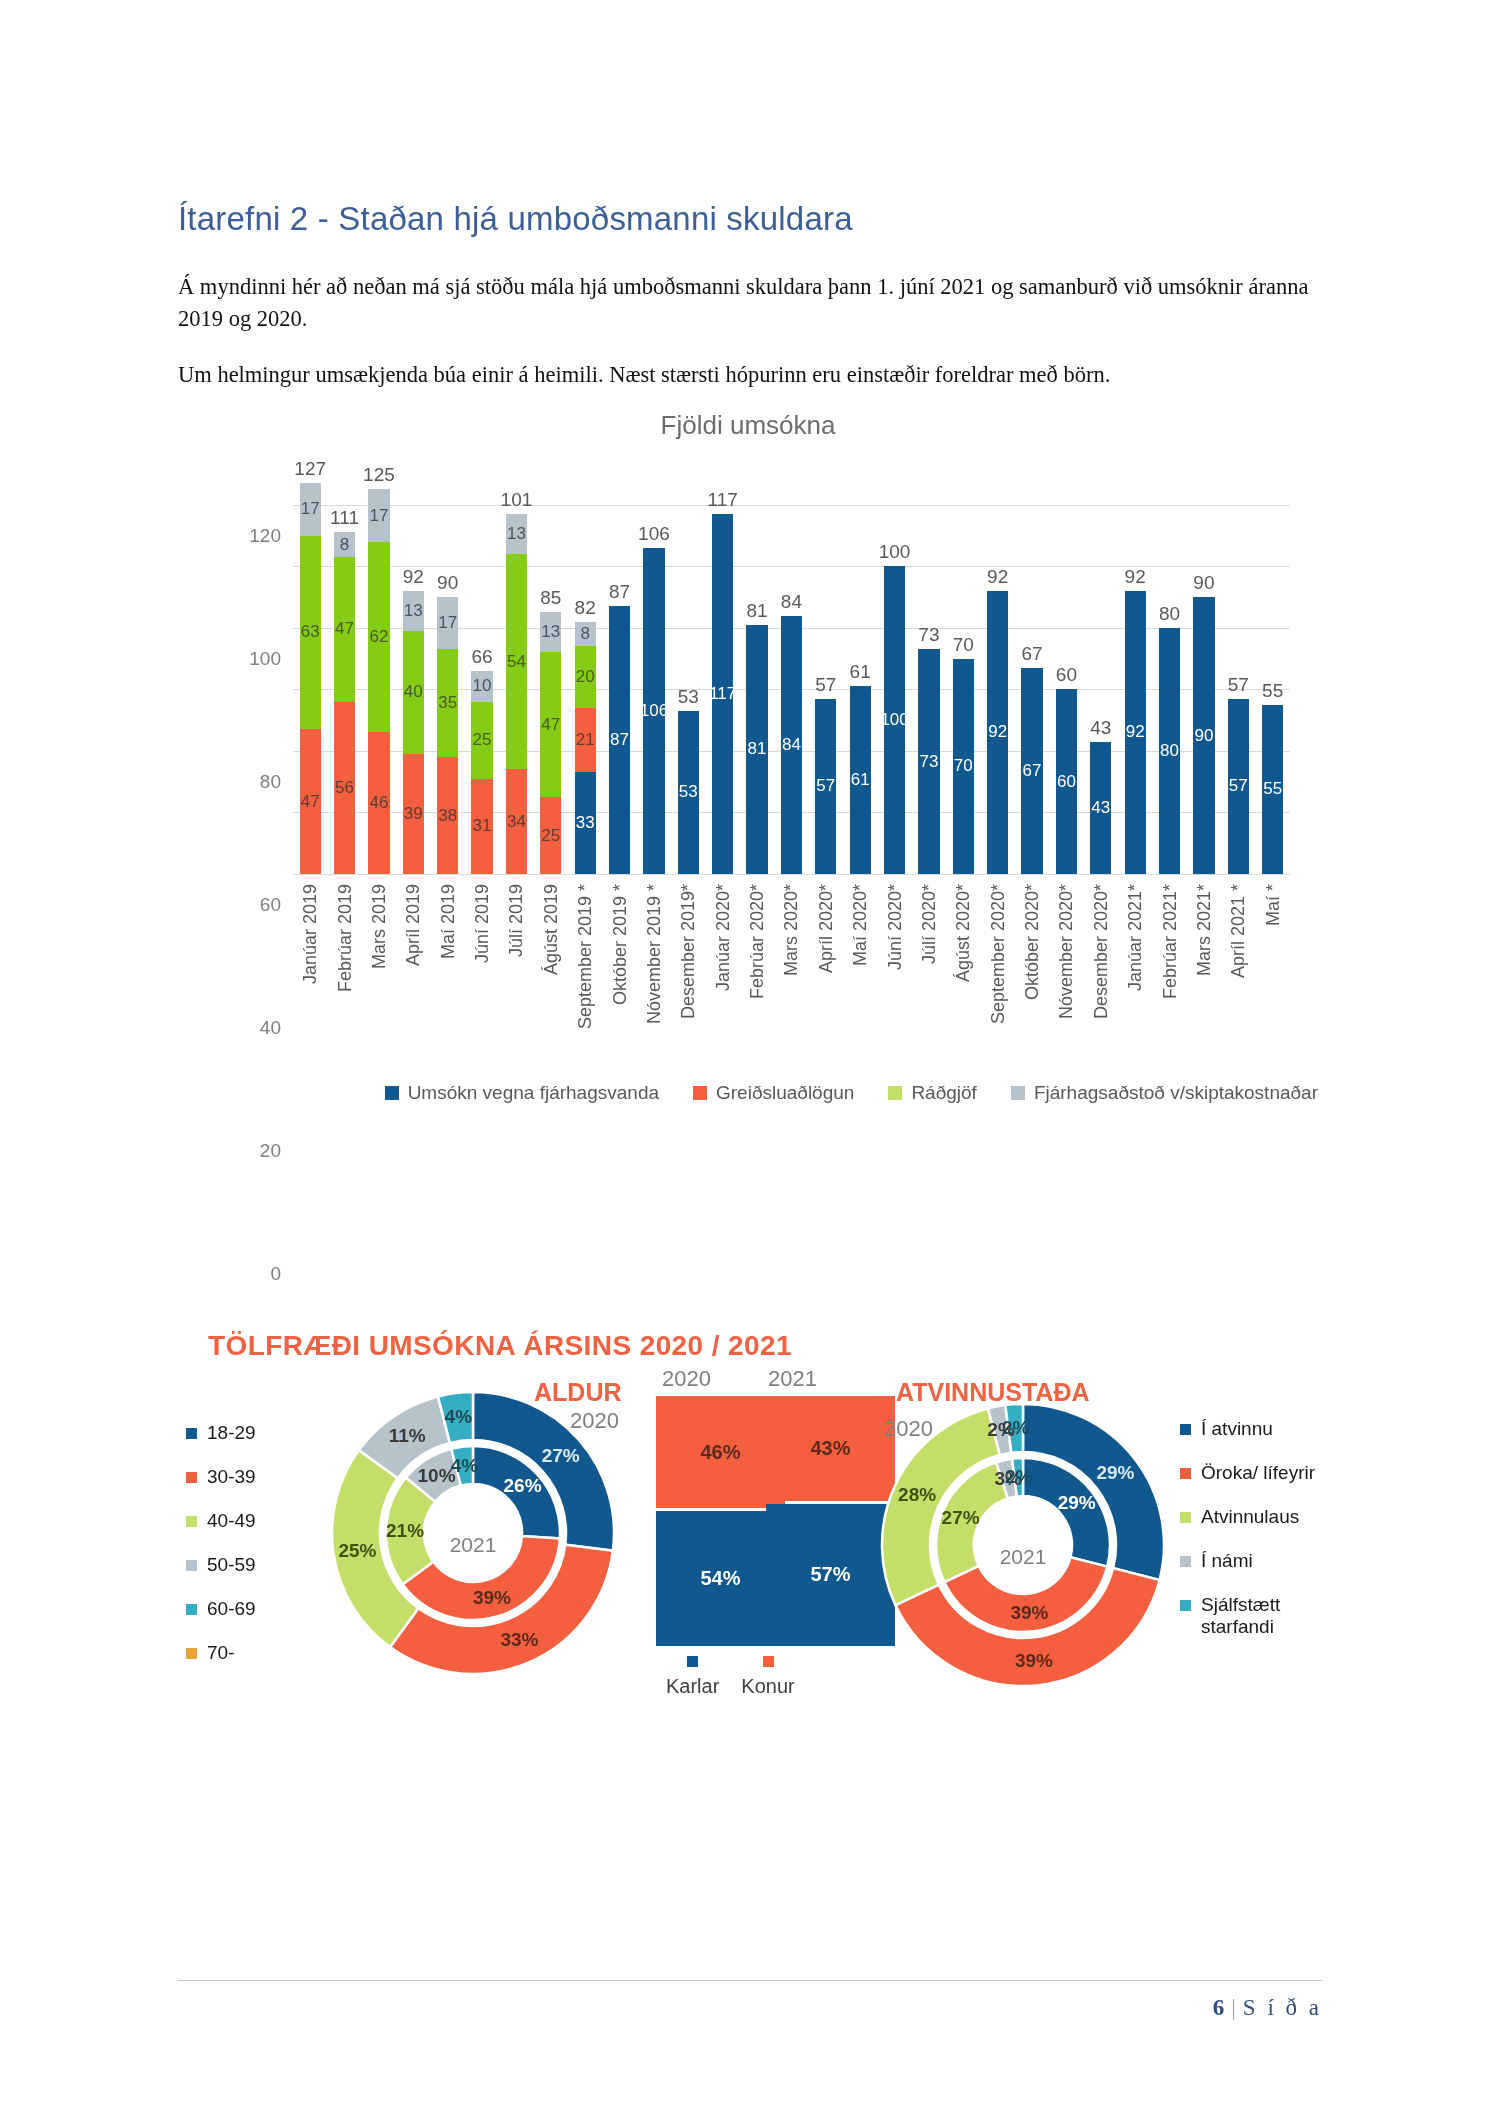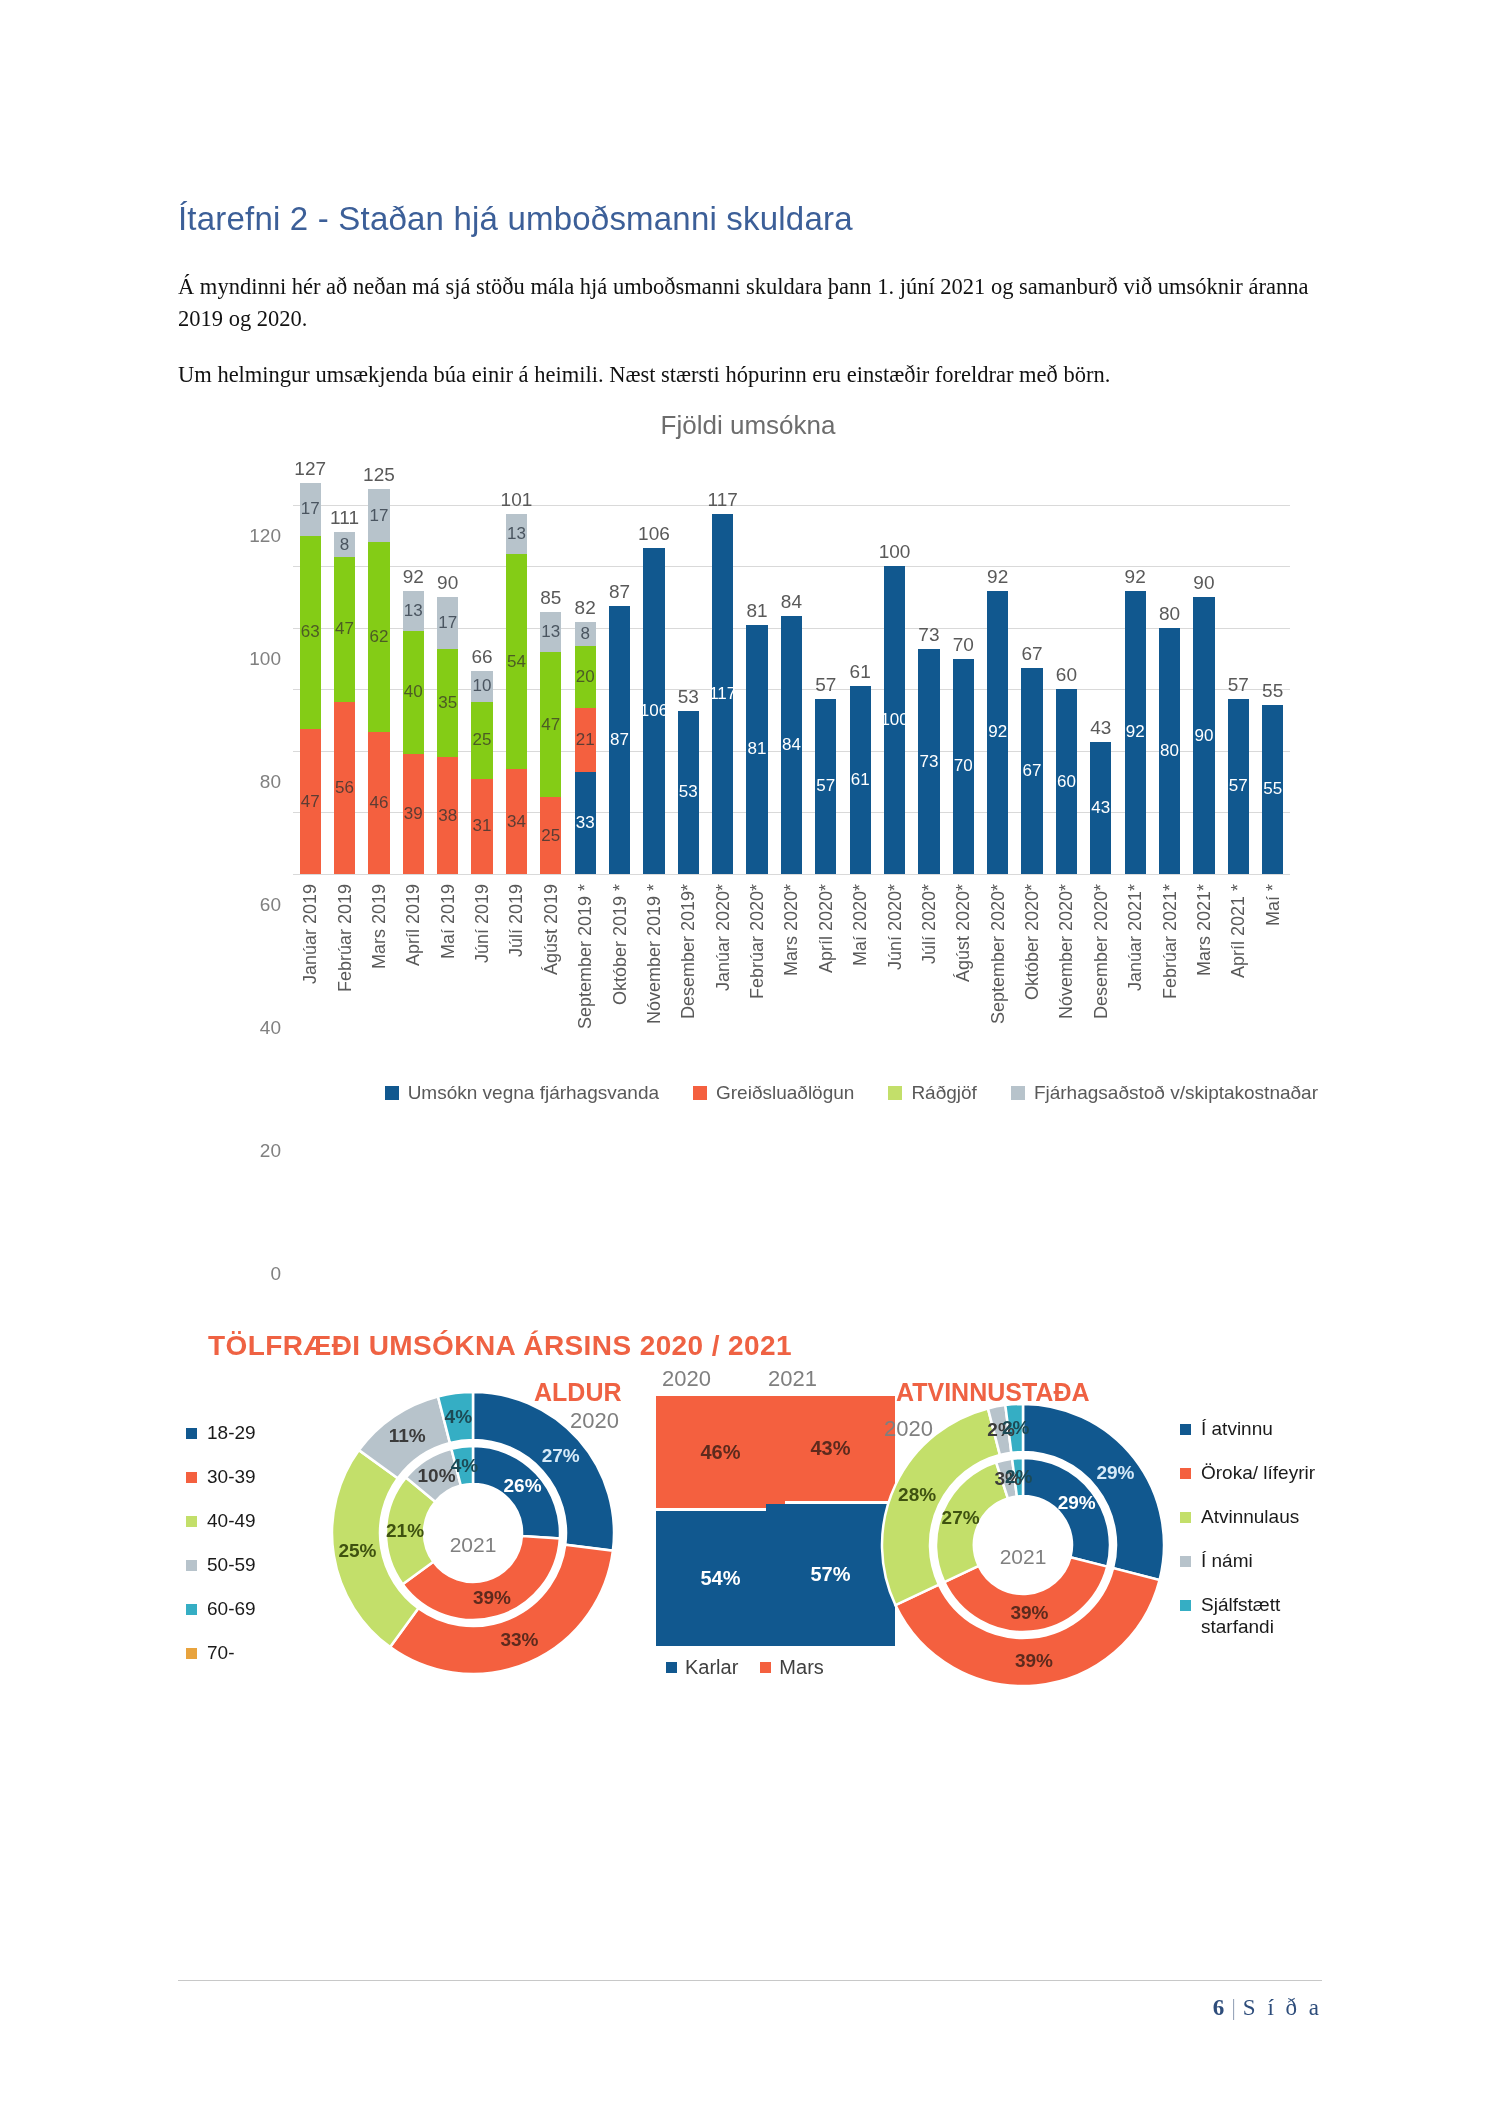--- a/index.html
+++ b/index.html
@@ -109,21 +109,21 @@
     font-family:"Liberation Sans", sans-serif; font-size:21px; color:#808080;
   }
 
   .genderbox { position:absolute; }
   .gbar { position:absolute; width:129px; }
   .gseg { position:absolute; left:0; width:100%; display:flex; align-items:center; justify-content:center;
           font-family:"Liberation Sans", sans-serif; font-weight:bold; font-size:20px; }
   .gseg.f { background:#f4603f; color:#5d2a1d; }
   .gseg.m { background:#11588f; color:#ffffff; }
   .glegend { position:absolute; display:flex; gap:22px; font-family:"Liberation Sans", sans-serif; font-size:20px; color:#404040; }
-  .glegend .li { display:flex; align-items:center; gap:8px; }
+  .glegend .li { display:flex; align-items:center; gap:8px;flex-direction:column; }
   .glegend .sw { width:11px; height:11px; }
 
   
   .footrule { position:absolute; left:178px; right:178px; top:1980px; height:1px; background:#c8c8c8; }
   .footer {
     position:absolute; right:178px; top:1995px;
     font-family:"Liberation Serif", serif; font-size:23px; color:#2e4d7b;
   }
   .footer b { font-weight:bold; }
   .footer .sep { color:#9aa7bb; margin:0 7px; }
@@ -642,21 +642,21 @@
           <div class="gseg f" style="top: 0px; height: 104.5px;">43%</div>
           <div class="gseg m" style="top: 107.5px; height: 142.5px;">57%</div>
         </div>
       <div class="glegend" id="gender-legend" style="left:10px; top:290px;">
           <div class="li">
             <span class="sw" style="background: rgb(17, 88, 143);"></span>
             <span>Karlar</span>
           </div>
           <div class="li">
             <span class="sw" style="background: rgb(244, 96, 63);"></span>
-            <span>Mars</span>
+            <span>Konur</span>
           </div>
         </div>
     </div>
 
     <div class="panel-head" style="left:718px; top:48px;">ATVINNUSTAÐA</div>
     <div class="donut" id="atv-donut" style="left:700px; top:70px; width:290px; height:290px;">
         <svg width="290" height="290">
           <path d="M 145 4 A 141 141 0 0 1 281.570225719137 180.0652740902445
          L 235.0782339849627 168.12815950633149 A 93 93 0 0 0 145 52 Z" fill="#11588f" stroke="#ffffff" stroke-width="2.5"></path>
           <path d="M 281.570225719137 180.0652740902445 A 141 141 0 0 1 17.419385602291243 205.03488011067523

